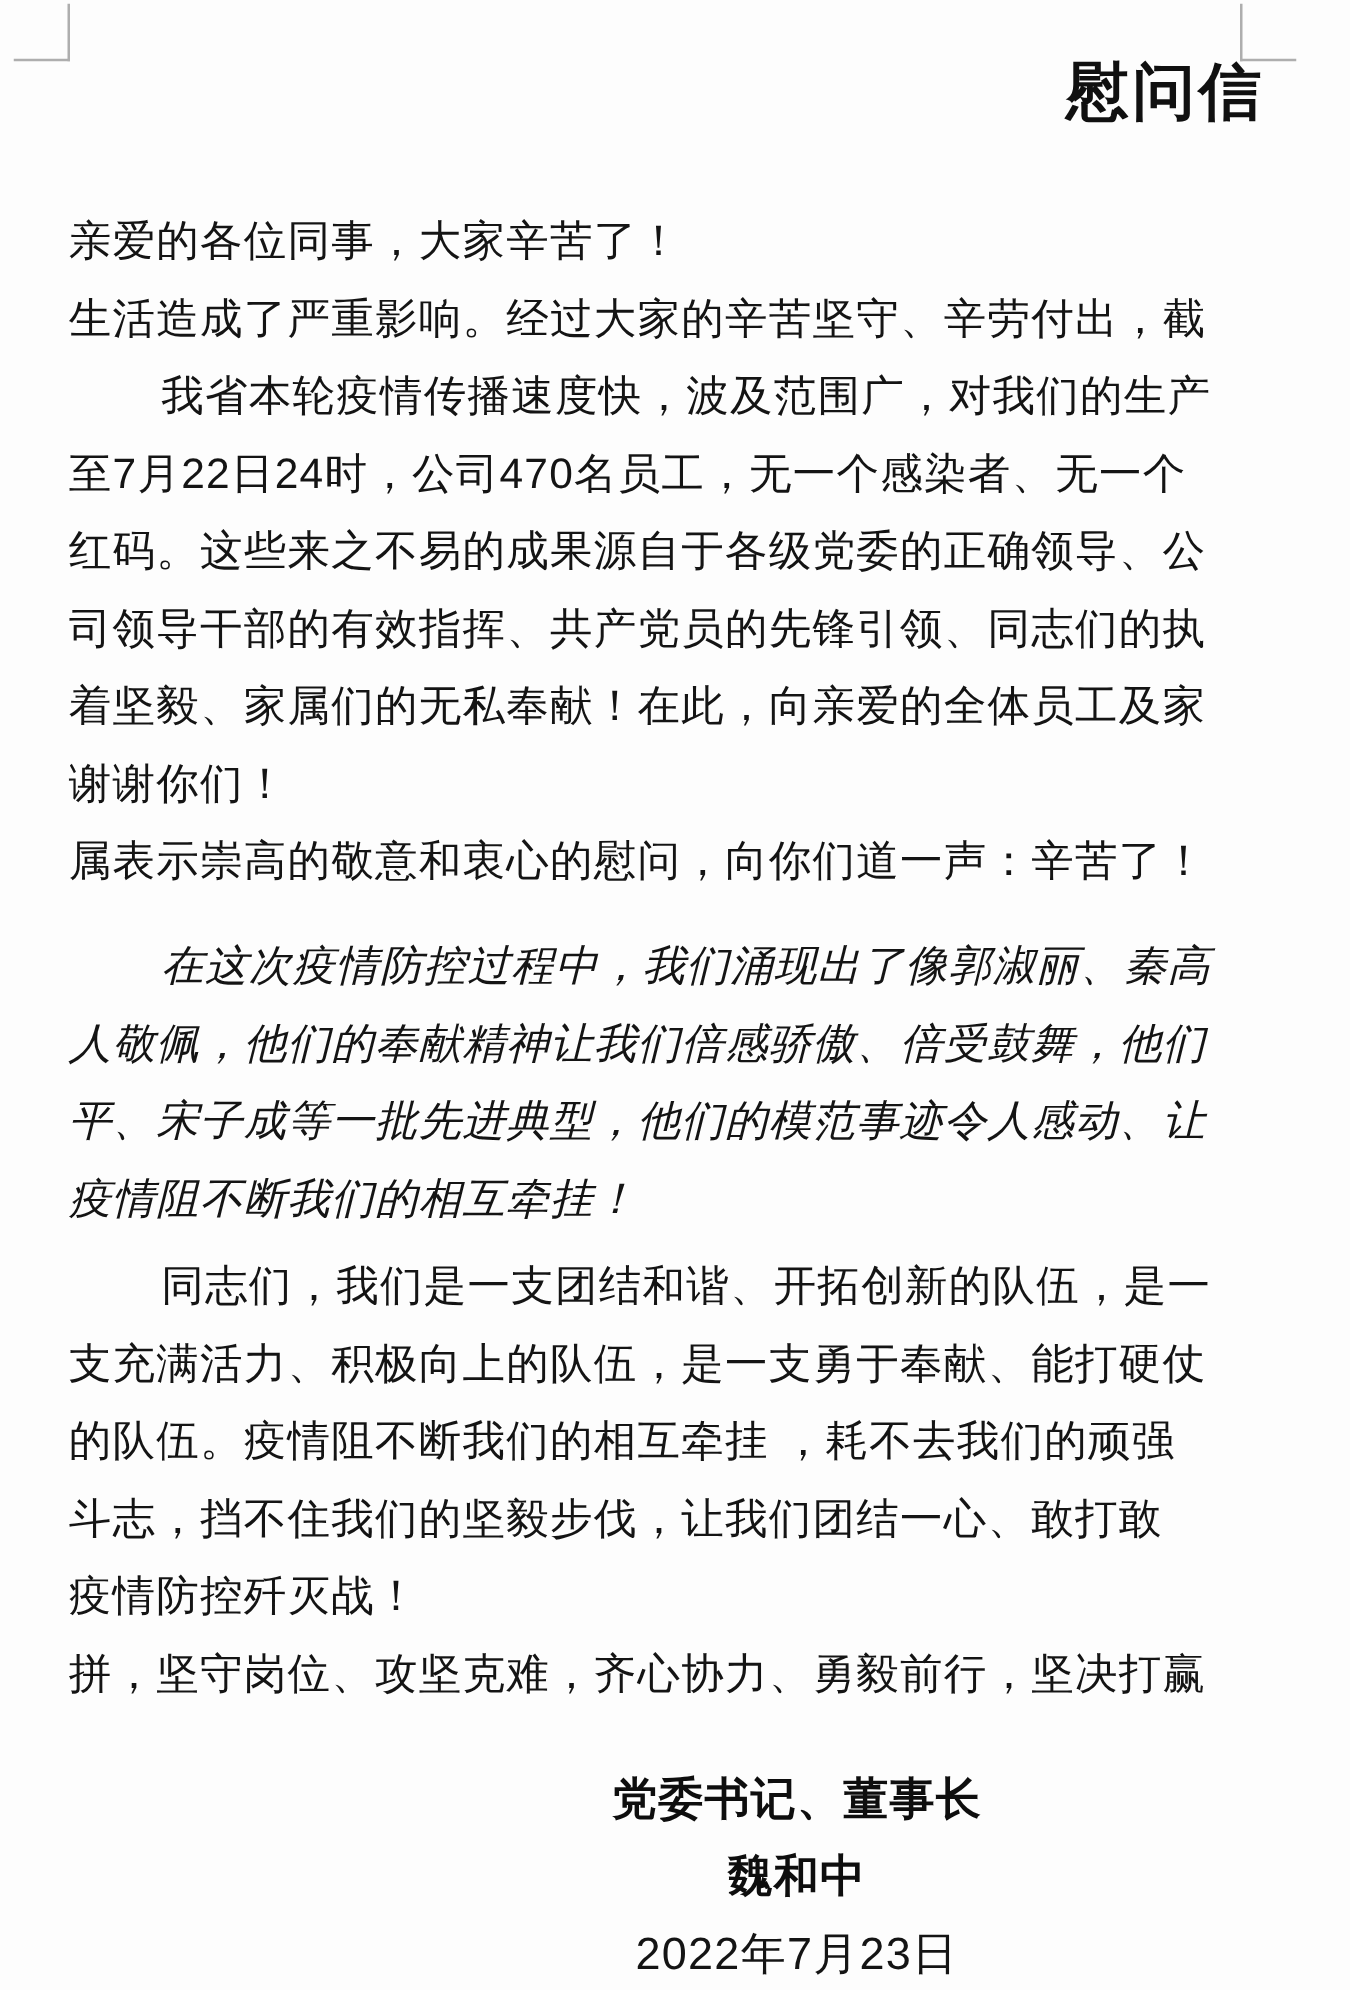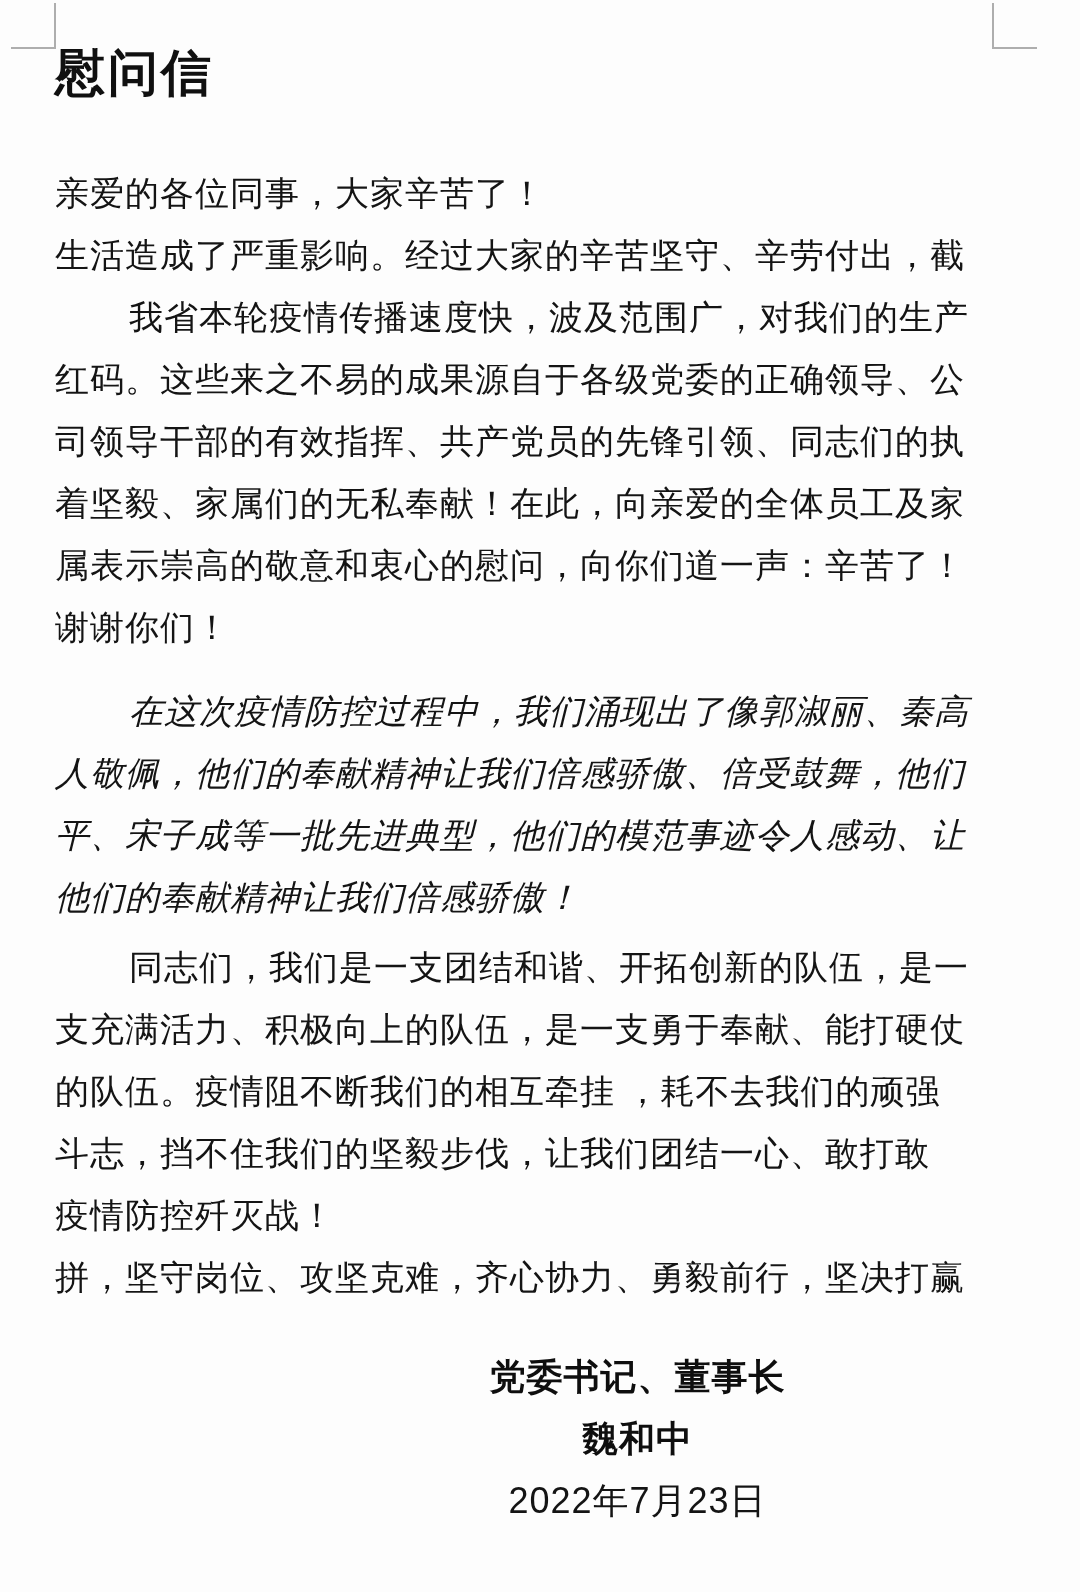--- a/index.html
+++ b/index.html
@@ -40,21 +40,21 @@
   .content {
     position: absolute;
     left: 55px;
     top: 0;
     width: 957px;
   }
   .doc-title {
     margin: 42px 0 58px 0;
     height: 62px;
     line-height: 62px;
-    text-align: left;
+    text-align: right;
     font-size: 50px;
     font-weight: bold;
     letter-spacing: 3px;
     color: #101010;
   }
   .paragraph {
     margin: 0;
   }
   .gap-lg { margin-top: 22px; font-style: italic; }
   .gap-sm { margin-top: 8px; }
@@ -98,32 +98,33 @@
 
     <h1 class="doc-title">慰问信</h1>
 
     <div class="paragraph">
       <div class="line">亲爱的各位同事，大家辛苦了！</div>
     </div>
 
     <div class="paragraph">
       <div class="line">生活造成了严重影响。经过大家的辛苦坚守、辛劳付出，截</div>
       <div class="line indent">我省本轮疫情传播速度快，波及范围广，对我们的生产</div>
+      <div class="line">至7月22日24时，公司470名员工，无一个感染者、无一个</div>
       <div class="line">红码。这些来之不易的成果源自于各级党委的正确领导、公</div>
       <div class="line">司领导干部的有效指挥、共产党员的先锋引领、同志们的执</div>
       <div class="line">着坚毅、家属们的无私奉献！在此，向亲爱的全体员工及家</div>
+      <div class="line">谢谢你们！</div>
       <div class="line">属表示崇高的敬意和衷心的慰问，向你们道一声：辛苦了！</div>
-      <div class="line">谢谢你们！</div>
     </div>
 
     <div class="paragraph gap-lg">
       <div class="line indent">在这次疫情防控过程中，我们涌现出了像郭淑丽、秦高</div>
       <div class="line">人敬佩，他们的奉献精神让我们倍感骄傲、倍受鼓舞，他们</div>
       <div class="line">平、宋子成等一批先进典型，他们的模范事迹令人感动、让</div>
-      <div class="line">他们的奉献精神让我们倍感骄傲！</div>
+      <div class="line">疫情阻不断我们的相互牵挂！</div>
     </div>
 
     <div class="paragraph gap-sm">
       <div class="line indent">同志们，我们是一支团结和谐、开拓创新的队伍，是一</div>
       <div class="line">支充满活力、积极向上的队伍，是一支勇于奉献、能打硬仗</div>
       <div class="line">的队伍。疫情阻不断我们的相互牵挂 ，耗不去我们的顽强</div>
       <div class="line">斗志，挡不住我们的坚毅步伐，让我们团结一心、敢打敢</div>
       <div class="line">疫情防控歼灭战！</div>
       <div class="line">拼，坚守岗位、攻坚克难，齐心协力、勇毅前行，坚决打赢</div>
     </div>

